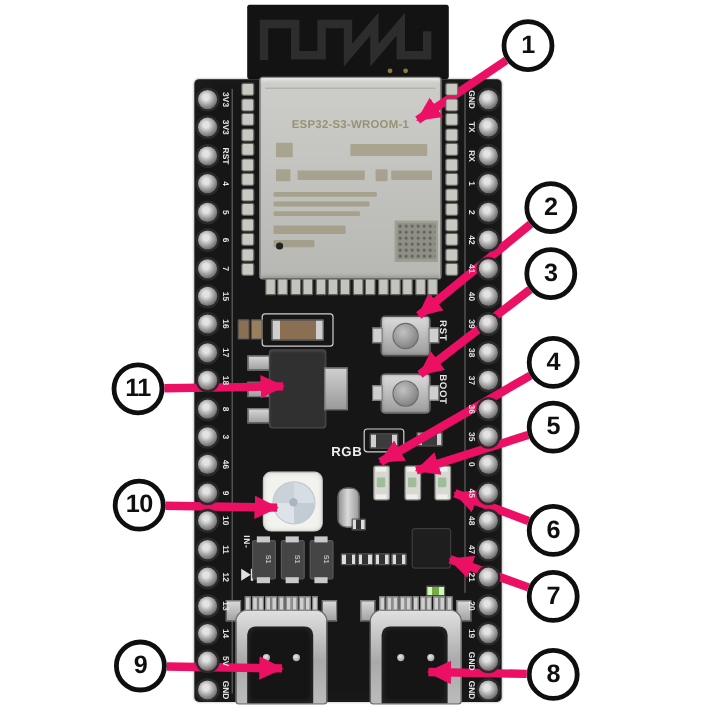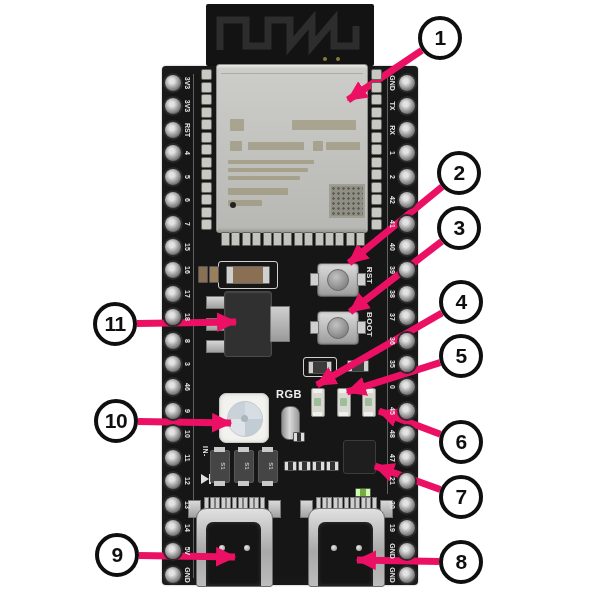--- a/index.html
+++ b/index.html
@@ -96,20 +96,21 @@
     <div class="abs" style="left:117px;top:53px;width:4px;height:4px;border-radius:50%;background:#8a7a40;"></div>
     <div class="abs" style="left:130px;top:53px;width:4px;height:4px;border-radius:50%;background:#8a7a40;"></div>
   </div>
   <div class="abs board"></div>
   <div class="abs sline" style="left:193px;top:74px;height:504px;"></div>
   <div class="abs sline" style="left:387px;top:74px;height:420px;"></div>
 
   <div class="abs shield">
     <div class="abs lidline" style="left:4px;top:8px;width:142px;"></div>
   </div>
+  <div class="abs mtitle">ESP32-S3-WROOM-1</div>
   <div class="abs etch" style="left:230px;top:119px;width:14px;height:12px;"></div>
   <div class="abs etch" style="left:292px;top:120px;width:64px;height:10px;"></div>
   <div class="abs etch" style="left:230px;top:141px;width:12px;height:10px;"></div>
   <div class="abs etch" style="left:248px;top:142px;width:56px;height:8px;"></div>
   <div class="abs etch" style="left:313px;top:141px;width:10px;height:10px;"></div>
   <div class="abs etch" style="left:326px;top:142px;width:34px;height:8px;"></div>
   <div class="abs etch" style="left:228px;top:160px;width:86px;height:4px;"></div>
   <div class="abs etch" style="left:228px;top:168px;width:80px;height:4px;"></div>
   <div class="abs etch" style="left:228px;top:176px;width:72px;height:4px;"></div>
   <div class="abs etch" style="left:228px;top:188px;width:60px;height:7px;"></div>
@@ -137,21 +138,21 @@
   <div class="abs regleg" style="top:340px;"></div>
   <div class="abs regbody"></div>
   <div class="abs regtab"></div>
   <div class="abs chip2" style="left:198px;top:266px;width:8px;height:15px;background:#8a6f52;border:1px solid #555;"></div>
   <div class="abs chip2" style="left:209px;top:266px;width:8px;height:15px;background:#9a7f5e;border:1px solid #555;"></div>
 
   <div class="abs ws">
     <div class="wsinner"></div>
     <div class="wsdot"></div>
   </div>
-  <div class="abs rgbtxt" style="left:276px;top:388px;">RGB</div>
+  <div class="abs rgbtxt" style="left:276px;top:371px;">RGB</div>
   <div class="abs cyl"></div>
   <div class="abs vsilk" style="left:190px;top:448px;font-size:7px;">IN-</div>
   <div class="abs" style="left:201px;top:474px;width:0;height:0;border-top:5px solid transparent;border-bottom:5px solid transparent;border-left:8px solid #e0e0e0;"></div>
   <div class="abs" style="left:209px;top:474px;width:2px;height:10px;background:#e0e0e0;"></div>
 
   <div class="abs sled" style="left:311px;top:388px;">
     <div class="sledcap" style="top:0;"></div>
       <div class="sledwin"></div>
       <div class="sledcap" style="bottom:0;"></div>
   </div>

